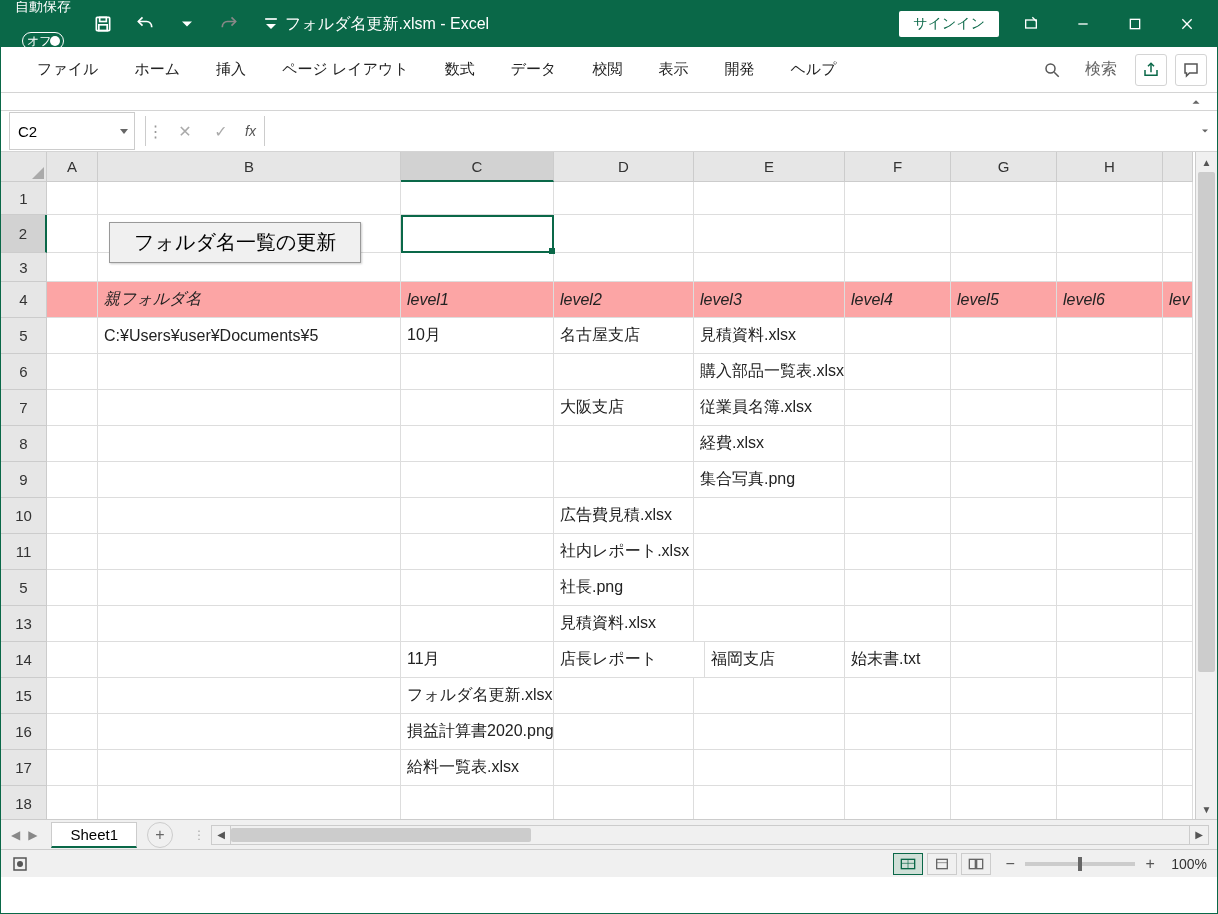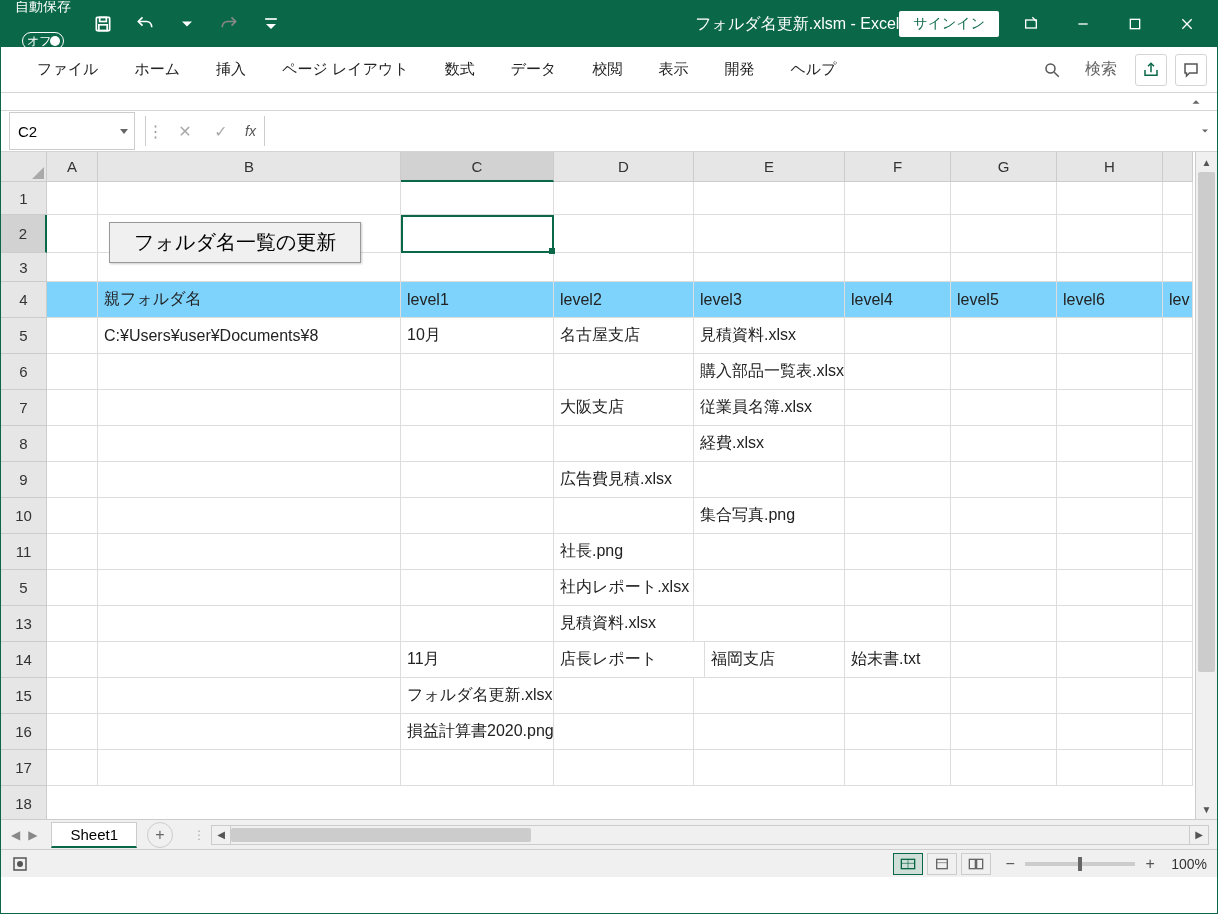--- a/index.html
+++ b/index.html
@@ -6,21 +6,21 @@
 body { background: #fff; width: 1218px; height: 914px; overflow: hidden; border: 1px solid #0a6848; }
 .titlebar { background: #0a6848; height: 46px; display: flex; align-items: center; color: #fff; padding: 0 8px; }
 .autosave { display: flex; align-items: center; gap: 16px; margin-left: 6px; flex-direction: column; }
 .autosave-label { font-size: 14px; color: #fff; }
 .toggle { width: 42px; height: 18px; border: 1.5px solid #fff; border-radius: 10px; display: flex; align-items: center; justify-content: flex-end; padding: 0 3px; position: relative; }
 .toggle::before { content: ""; width: 10px; height: 10px; background: #fff; border-radius: 50%; }
 .toggle-text { font-size: 12px; color: #fff; position: absolute; left: 4px; }
 .qat { display: flex; align-items: center; gap: 14px; margin-left: 18px; }
 .qat-btn { width: 28px; height: 28px; display: flex; align-items: center; justify-content: center; cursor: pointer; }
 .qat-btn svg { width: 20px; height: 20px; }
-.title-center { flex: 1; text-align: right; font-size: 16px; color: #fff; }
+.title-center { flex: 1; text-align: left; font-size: 16px; color: #fff; }
 .signin-btn { background: #fff; color: #0a6848; padding: 4px 14px; font-size: 14px; border-radius: 2px; margin-right: 10px; }
 .win-controls { display: flex; gap: 8px; }
 .win-btn { width: 44px; height: 30px; display: flex; align-items: center; justify-content: center; cursor: pointer; }
 .win-btn svg { width: 16px; height: 16px; }
 .ribbon { background: #fff; height: 46px; display: flex; align-items: center; border-bottom: 1px solid #d4d4d4; padding-left: 18px; }
 .ribbon-tab { padding: 10px 18px; font-size: 15px; color: #222; cursor: pointer; }
 .ribbon-right { margin-left: auto; display: flex; align-items: center; padding-right: 10px; gap: 8px; }
 .search-box { display: flex; align-items: center; gap: 24px; padding: 4px 10px; color: #666; }
 .search-box svg { width: 18px; height: 18px; }
 .share-btn, .comment-btn { width: 32px; height: 32px; display: flex; align-items: center; justify-content: center; border: 1px solid #d4d4d4; border-radius: 3px; cursor: pointer; }
@@ -40,21 +40,21 @@
 .select-all::after { content: ""; position: absolute; right: 2px; bottom: 2px; border-left: 12px solid transparent; border-bottom: 12px solid #aaa; }
 .col-headers { display: flex; height: 30px; }
 .col-h { background: #e6e6e6; border-right: 1px solid #ccc; border-bottom: 1px solid #ccc; display: flex; align-items: center; justify-content: center; font-size: 15px; color: #333; }
 .col-h.sel { background: #d2d2d2; border-bottom: 2px solid #0a6848; }
 .row-headers { width: 46px; }
 .row-h { background: #e6e6e6; border-right: 1px solid #ccc; border-bottom: 1px solid #ccc; display: flex; align-items: center; justify-content: center; font-size: 15px; color: #333; height: 36px; }
 .row-h.sel { background: #d2d2d2; border-right: 2px solid #0a6848; }
 .grid-body { position: relative; }
 .grid-row { display: flex; height: 36px; }
 .cell { border-right: 1px solid #ddd; border-bottom: 1px solid #ddd; padding: 4px 6px; font-size: 16px; color: #222; overflow: hidden; white-space: nowrap; display: flex; align-items: center; }
-.cell.hdr { background: #7dd3fc; }
+.cell.hdr { background: #fca5a5; font-style: italic; }
 .vscroll { width: 22px; background: #f0f0f0; border-left: 1px solid #ccc; display: flex; flex-direction: column; }
 .vscroll-btn { height: 20px; display: flex; align-items: center; justify-content: center; font-size: 10px; color: #555; cursor: pointer; }
 .vscroll-track { flex: 1; position: relative; }
 .vscroll-thumb { position: absolute; top: 0; left: 2px; right: 2px; height: 500px; background: #ccc; border-radius: 2px; }
 .active-cell { position: absolute; border: 2px solid #0a6848; pointer-events: none; }
 .active-cell::after { content: ""; position: absolute; right: -3px; bottom: -3px; width: 6px; height: 6px; background: #0a6848; }
 .sheet-btn-overlay { position: absolute; background: #f0f0f0; border: 1px solid #999; padding: 6px 24px; font-size: 20px; box-shadow: 1px 1px 2px rgba(0,0,0,0.2); cursor: pointer; }
 .tabs-bar { height: 30px; background: #f0f0f0; border-top: 1px solid #ccc; display: flex; align-items: center; padding-left: 10px; }
 .tab-nav { display: flex; gap: 8px; color: #888; font-size: 12px; }
 .tab-nav span { cursor: pointer; }
@@ -286,21 +286,21 @@
             <div class="cell col-C hdr">level1</div>
             <div class="cell col-D hdr">level2</div>
             <div class="cell col-E hdr">level3</div>
             <div class="cell col-F hdr">level4</div>
             <div class="cell col-G hdr">level5</div>
             <div class="cell col-H hdr">level6</div>
             <div class="cell col-I hdr">lev</div>
           </div>
         <div class="grid-row">
             <div class="cell col-A"></div>
-            <div class="cell col-B">C:¥Users¥user¥Documents¥8</div>
+            <div class="cell col-B">C:¥Users¥user¥Documents¥5</div>
             <div class="cell col-C">10月</div>
             <div class="cell col-D">名古屋支店</div>
             <div class="cell col-E">見積資料.xlsx</div>
             <div class="cell col-F"></div>
             <div class="cell col-G"></div>
             <div class="cell col-H"></div>
             <div class="cell col-I"></div>
           </div>
         <div class="grid-row">
             <div class="cell col-A"></div>
@@ -332,54 +332,54 @@
             <div class="cell col-E">経費.xlsx</div>
             <div class="cell col-F"></div>
             <div class="cell col-G"></div>
             <div class="cell col-H"></div>
             <div class="cell col-I"></div>
           </div>
         <div class="grid-row">
             <div class="cell col-A"></div>
             <div class="cell col-B"></div>
             <div class="cell col-C"></div>
+            <div class="cell col-D"></div>
+            <div class="cell col-E">集合写真.png</div>
+            <div class="cell col-F"></div>
+            <div class="cell col-G"></div>
+            <div class="cell col-H"></div>
+            <div class="cell col-I"></div>
+          </div>
+        <div class="grid-row">
+            <div class="cell col-A"></div>
+            <div class="cell col-B"></div>
+            <div class="cell col-C"></div>
             <div class="cell col-D" style="overflow:visible">広告費見積.xlsx</div>
             <div class="cell col-E"></div>
             <div class="cell col-F"></div>
             <div class="cell col-G"></div>
             <div class="cell col-H"></div>
             <div class="cell col-I"></div>
           </div>
         <div class="grid-row">
             <div class="cell col-A"></div>
             <div class="cell col-B"></div>
             <div class="cell col-C"></div>
-            <div class="cell col-D"></div>
-            <div class="cell col-E">集合写真.png</div>
+            <div class="cell col-D" style="overflow:visible">社内レポート.xlsx</div>
+            <div class="cell col-E"></div>
             <div class="cell col-F"></div>
             <div class="cell col-G"></div>
             <div class="cell col-H"></div>
             <div class="cell col-I"></div>
           </div>
         <div class="grid-row">
             <div class="cell col-A"></div>
             <div class="cell col-B"></div>
             <div class="cell col-C"></div>
             <div class="cell col-D">社長.png</div>
-            <div class="cell col-E"></div>
-            <div class="cell col-F"></div>
-            <div class="cell col-G"></div>
-            <div class="cell col-H"></div>
-            <div class="cell col-I"></div>
-          </div>
-        <div class="grid-row">
-            <div class="cell col-A"></div>
-            <div class="cell col-B"></div>
-            <div class="cell col-C"></div>
-            <div class="cell col-D" style="overflow:visible">社内レポート.xlsx</div>
             <div class="cell col-E"></div>
             <div class="cell col-F"></div>
             <div class="cell col-G"></div>
             <div class="cell col-H"></div>
             <div class="cell col-I"></div>
           </div>
         <div class="grid-row">
             <div class="cell col-A"></div>
             <div class="cell col-B"></div>
             <div class="cell col-C"></div>
@@ -409,20 +409,31 @@
             <div class="cell col-E"></div>
             <div class="cell col-F"></div>
             <div class="cell col-G"></div>
             <div class="cell col-H"></div>
             <div class="cell col-I"></div>
           </div>
         <div class="grid-row">
             <div class="cell col-A"></div>
             <div class="cell col-B"></div>
             <div class="cell col-C" style="overflow:visible">損益計算書2020.png</div>
+            <div class="cell col-D"></div>
+            <div class="cell col-E"></div>
+            <div class="cell col-F"></div>
+            <div class="cell col-G"></div>
+            <div class="cell col-H"></div>
+            <div class="cell col-I"></div>
+          </div>
+        <div class="grid-row">
+            <div class="cell col-A"></div>
+            <div class="cell col-B"></div>
+            <div class="cell col-C" style="overflow:visible">給料一覧表.xlsx</div>
             <div class="cell col-D"></div>
             <div class="cell col-E"></div>
             <div class="cell col-F"></div>
             <div class="cell col-G"></div>
             <div class="cell col-H"></div>
             <div class="cell col-I"></div>
           </div>
         <div class="grid-row">
             <div class="cell col-A"></div>
             <div class="cell col-B"></div>

